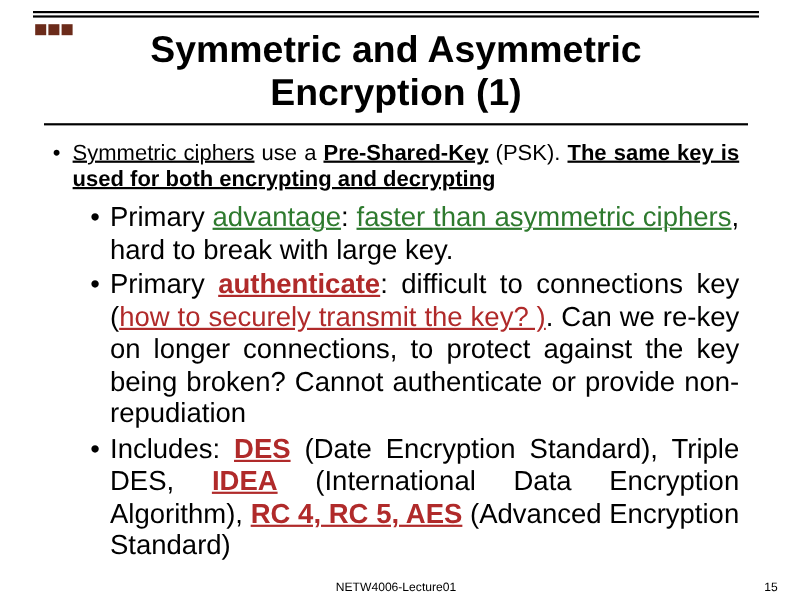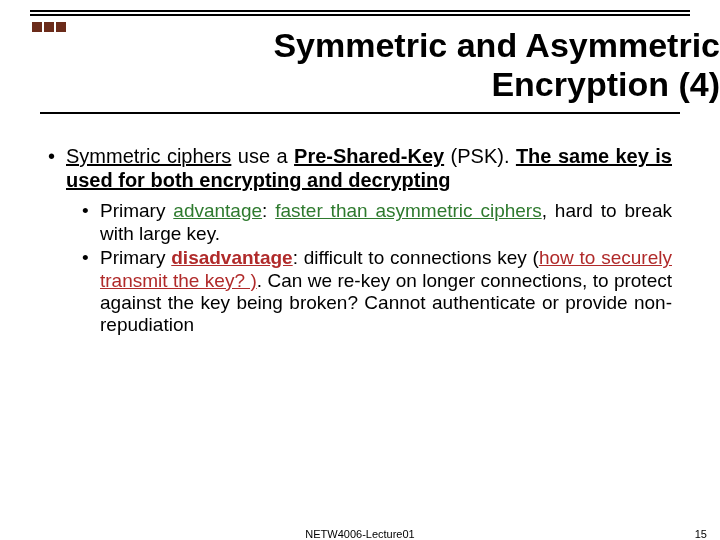--- a/index.html
+++ b/index.html
@@ -27,34 +27,34 @@
     display: flex;
     gap: 2px;
   }
   .squares span {
     width: 10px;
     height: 10px;
     background: #6b2b1a;
     display: inline-block;
   }
   .title {
-    text-align: right;
+    text-align: center;
     font-size: 34px;
     font-weight: bold;
     color: #000;
     padding-top: 26px;
     line-height: 1.15;
   }
   .title-rule {
     margin: 8px 40px 0 40px;
     border: none;
     border-top: 2px solid #000;
   }
   .content {
-    padding: 31px 48px 0 48px;
+    padding: 14px 48px 0 48px;
     color: #000;
     font-size: 20px;
     line-height: 1.18;
   }
   ul.outer {
     list-style: none;
     padding-left: 18px;
   }
   ul.outer > li::before {
     content: "•";
@@ -74,21 +74,21 @@
   }
   ul.inner > li::before {
     content: "•";
     position: absolute;
     margin-left: -18px;
   }
   .u { text-decoration: underline; }
   .adv { color: #2e7a2e; }
   .dis { color: #b02a2a; }
   .psk-line .b { font-weight: bold; }
-  .sub { font-size: 19px; }
+  .sub { font-size: 25px; }
   .footer {
     position: absolute;
     bottom: 12px;
     left: 0;
     right: 0;
     font-size: 11px;
     color: #000;
   }
   .footer .center {
     position: absolute;
@@ -105,34 +105,37 @@
 
 <div class="top-accent"></div>
 <div class="squares">
   <span></span>
     <span></span>
     <span></span>
 </div>
 
 <h1 class="title">
   <span>Symmetric and Asymmetric</span><br>
-  <span>Encryption (4)</span>
+  <span>Encryption (1)</span>
 </h1>
 <hr class="title-rule">
 
 <div class="content">
   <ul class="outer">
     <li class="psk-line">
       <span class="u">Symmetric ciphers</span><span> use a </span><span class="b u">Pre-Shared-Key</span><span> (PSK). </span><span class="b u">The same key is used for both encrypting and decrypting</span>
       <ul class="inner sub">
         <li>
           <span>Primary </span><span class="adv u">advantage</span><span>: </span><span class="adv u">faster than asymmetric ciphers</span><span>, hard to break with large key.</span>
         </li>
         <li>
-          <span>Primary </span><span class="dis u b">disadvantage</span><span>: difficult to connections key (</span><span class="dis u">how to securely transmit the key? )</span><span>. Can we re-key on longer connections, to protect against the key being broken? Cannot authenticate or provide non-repudiation</span>
+          <span>Primary </span><span class="dis u b">authenticate</span><span>: difficult to connections key (</span><span class="dis u">how to securely transmit the key? )</span><span>. Can we re-key on longer connections, to protect against the key being broken? Cannot authenticate or provide non-repudiation</span>
+        </li>
+        <li>
+          <span>Includes: </span><span class="dis u b">DES</span><span> (Date Encryption Standard), Triple DES, </span><span class="dis u b">IDEA</span><span> (International Data Encryption Algorithm), </span><span class="dis u b">RC 4, RC 5, AES</span><span> (Advanced Encryption Standard)</span>
         </li>
       </ul>
     </li>
   </ul>
 </div>
 
 <div class="footer">
   <span class="center">NETW4006-Lecture01</span>
   <span class="page">15</span>
 </div>

